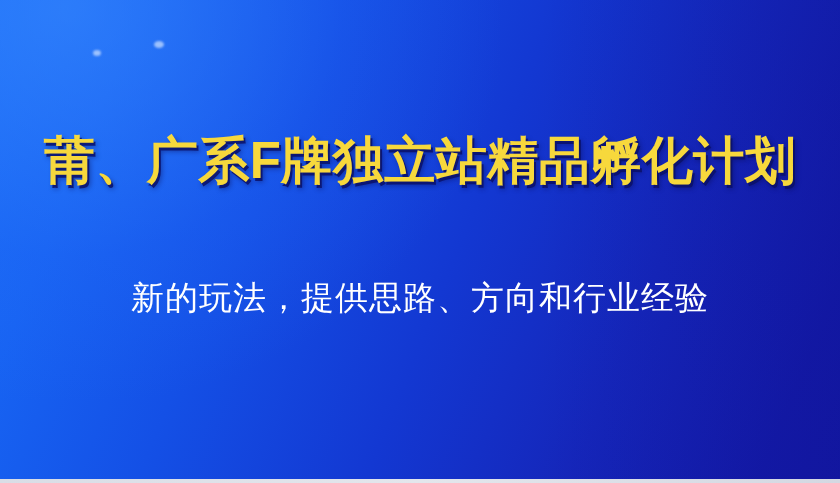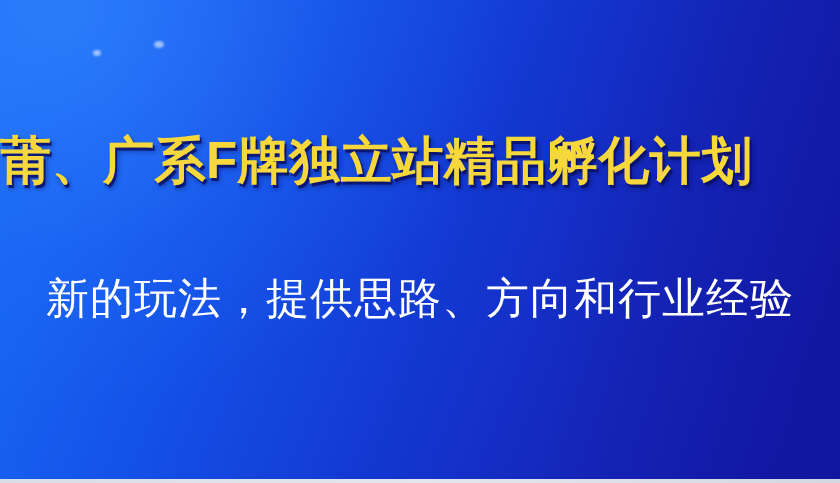--- a/index.html
+++ b/index.html
@@ -73,40 +73,40 @@
     position: absolute;
     inset: 0;
     z-index: 3;
   }
 
   .headline {
     position: absolute;
     left: 0;
     right: 0;
     top: 131px;
-    text-align: left;
+    text-align: center;
     color: #f7d83c;
     font-size: 51px;
     line-height: 60px;
     font-weight: 700;
     letter-spacing: 0.5px;
     white-space: nowrap;
     text-shadow:
        2px 3px 0 rgba(11,16,105,0.85),
        3px 4px 5px rgba(8,12,80,0.45);
   }
 
   .subhead {
     position: absolute;
     left: 0;
     right: 0;
     top: 275px;
     text-align: center;
     color: #ffffff;
-    font-size: 43px;
+    font-size: 33px;
     line-height: 46px;
     font-weight: 400;
     letter-spacing: 1px;
     white-space: nowrap;
   }
 
   .bottom-edge {
     position: absolute;
     left: 0;
     bottom: 0;

